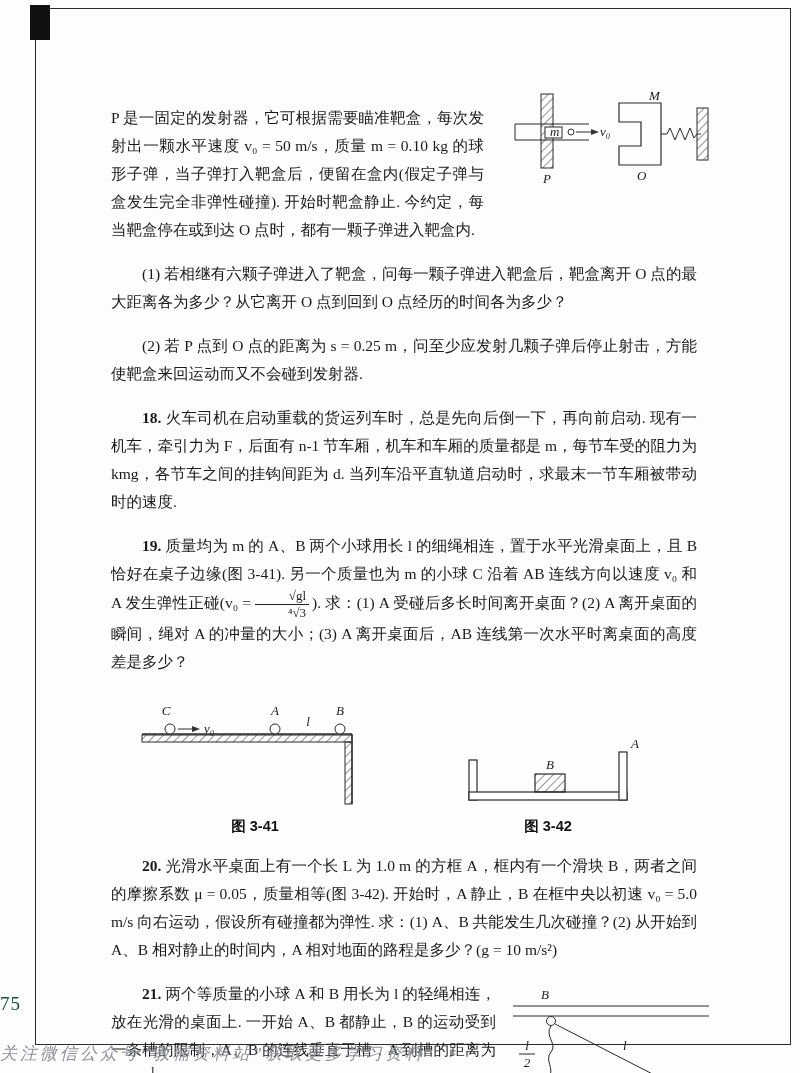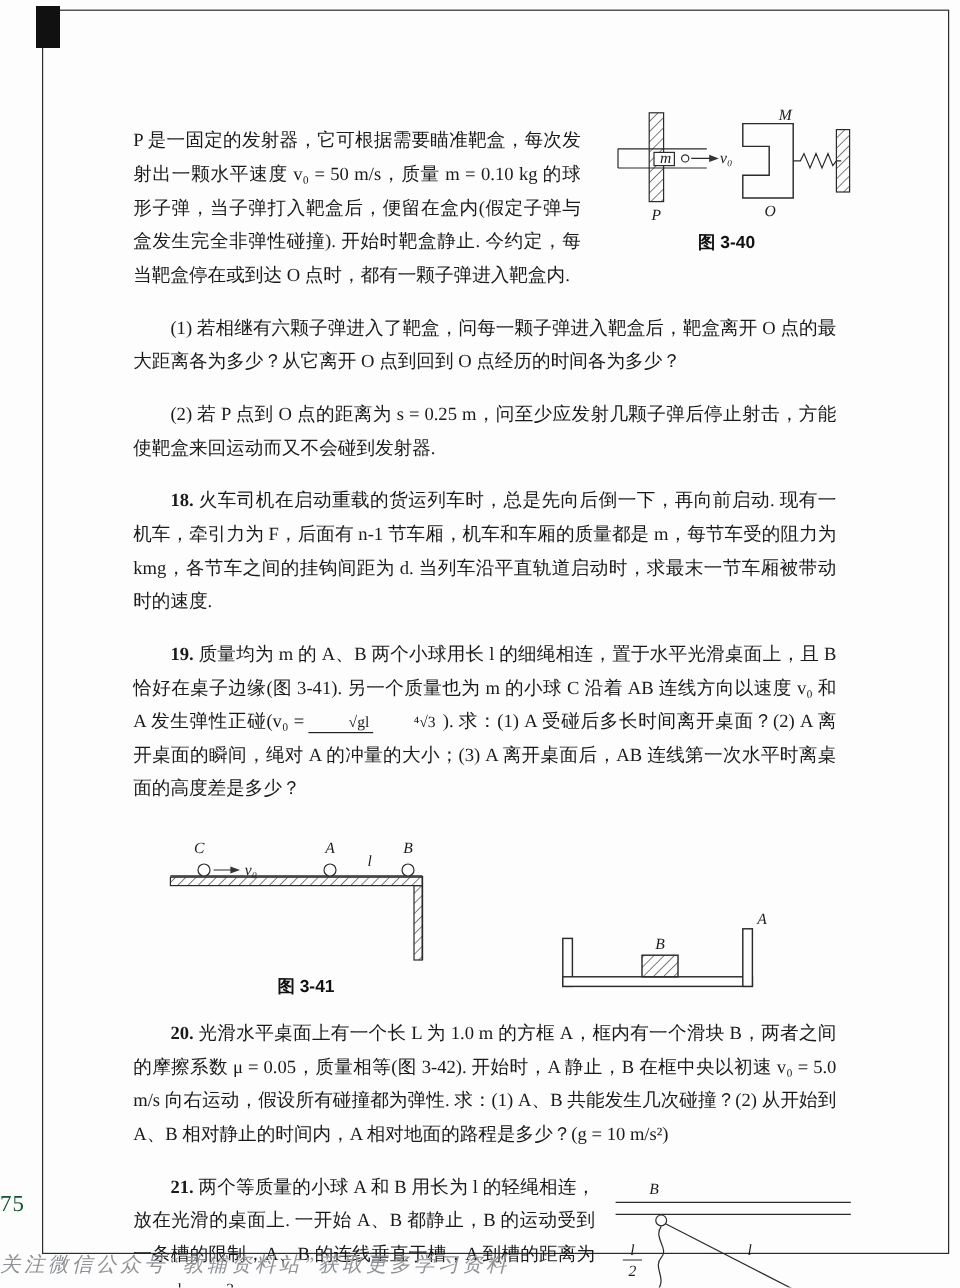--- a/index.html
+++ b/index.html
@@ -34,21 +34,21 @@
     font-family:"Liberation Sans","DejaVu Sans",sans-serif;
     font-weight:bold;font-size:14.5px;text-align:center;margin-top:7px;color:#111;
   }
   svg{display:block;margin:0 auto;}
   svg line, svg path, svg rect, svg circle, svg polyline{stroke:#2a2a2a;}
   svg text{
     font-family:"Liberation Serif","DejaVu Serif",serif;
     font-size:13px;font-style:italic;fill:#1c1c1c;stroke:none;
   }
   .frac{
-    display:inline-flex;align-items:flex-start;
+    display:inline-flex;flex-direction:column;align-items:flex-end;
     vertical-align:middle;line-height:1.2;font-size:13px;margin:0 3px;
   }
   .frac .fnum{padding:0 3px;border-bottom:1px solid #222;}
   .frac .fden{padding:0 3px;}
   .page-number{
     position:absolute;left:0;right:0;top:993px;text-align:left;
     font-size:19px;color:#14532d;letter-spacing:1px;
   }
   .watermark{
     position:absolute;left:0;right:0;top:1042px;
@@ -87,21 +87,20 @@
       <text x="42" y="93">P</text>
 
       <path d="M118,32 L118,13 L160,13 L160,75 L118,75 L118,56 L140,56 L140,32 Z" fill="none" stroke-width="1.2"></path>
       <text x="148" y="10">M</text>
       <text x="136" y="90">O</text>
 
       <path d="M160,44 l6,0 l3,-6 l5,12 l5,-12 l5,12 l5,-12 l4,10 l3,-4 l4,0" fill="none" stroke-width="1"></path>
 
       <rect x="196" y="18" width="11" height="52" fill="url(#h40)" stroke-width="1"></rect>
     </svg>
-    <div class="fig-caption">图 3-40</div>
   </div>
 
   <p class="para">
     <span>P 是一固定的发射器，它可根据需要瞄准靶盒，每次发射出一颗水平速度 v₀ = 50 m/s，质量 m = 0.10 kg 的球形子弹，当子弹打入靶盒后，便留在盒内(假定子弹与盒发生完全非弹性碰撞). 开始时靶盒静止. 今约定，每当靶盒停在或到达 O 点时，都有一颗子弹进入靶盒内.</span>
   </p>
   <p class="para indent">
     <span>(1) 若相继有六颗子弹进入了靶盒，问每一颗子弹进入靶盒后，靶盒离开 O 点的最大距离各为多少？从它离开 O 点到回到 O 点经历的时间各为多少？</span>
   </p>
   <p class="para indent">
     <span>(2) 若 P 点到 O 点的距离为 s = 0.25 m，问至少应发射几颗子弹后停止射击，方能使靶盒来回运动而又不会碰到发射器.</span>
@@ -160,20 +159,21 @@
         </defs>
 
         <rect x="16" y="30" width="8" height="40" fill="#fff" stroke-width="1.2"></rect>
         <rect x="16" y="62" width="158" height="8" fill="#fff" stroke-width="1.2"></rect>
         <rect x="166" y="22" width="8" height="48" fill="#fff" stroke-width="1.2"></rect>
 
         <rect x="82" y="44" width="30" height="18" fill="url(#h42)" stroke-width="1.2"></rect>
         <text x="97" y="39" text-anchor="middle">B</text>
         <text x="182" y="18" text-anchor="middle">A</text>
       </svg>
+      <div class="fig-caption">图 3-42</div>
     </div>
   </div>
 
   <p class="para indent">
     <b class="pnum">20.</b>
     <span>光滑水平桌面上有一个长 L 为 1.0 m 的方框 A，框内有一个滑块 B，两者之间的摩擦系数 μ = 0.05，质量相等(图 3-42). 开始时，A 静止，B 在框中央以初速 v₀ = 5.0 m/s 向右运动，假设所有碰撞都为弹性. 求：(1) A、B 共能发生几次碰撞？(2) 从开始到 A、B 相对静止的时间内，A 相对地面的路程是多少？(g = 10 m/s²)</span>
   </p>
 
   <div class="fig43-wrap figblock">
     <svg width="200" height="132" viewBox="0 0 200 132">

